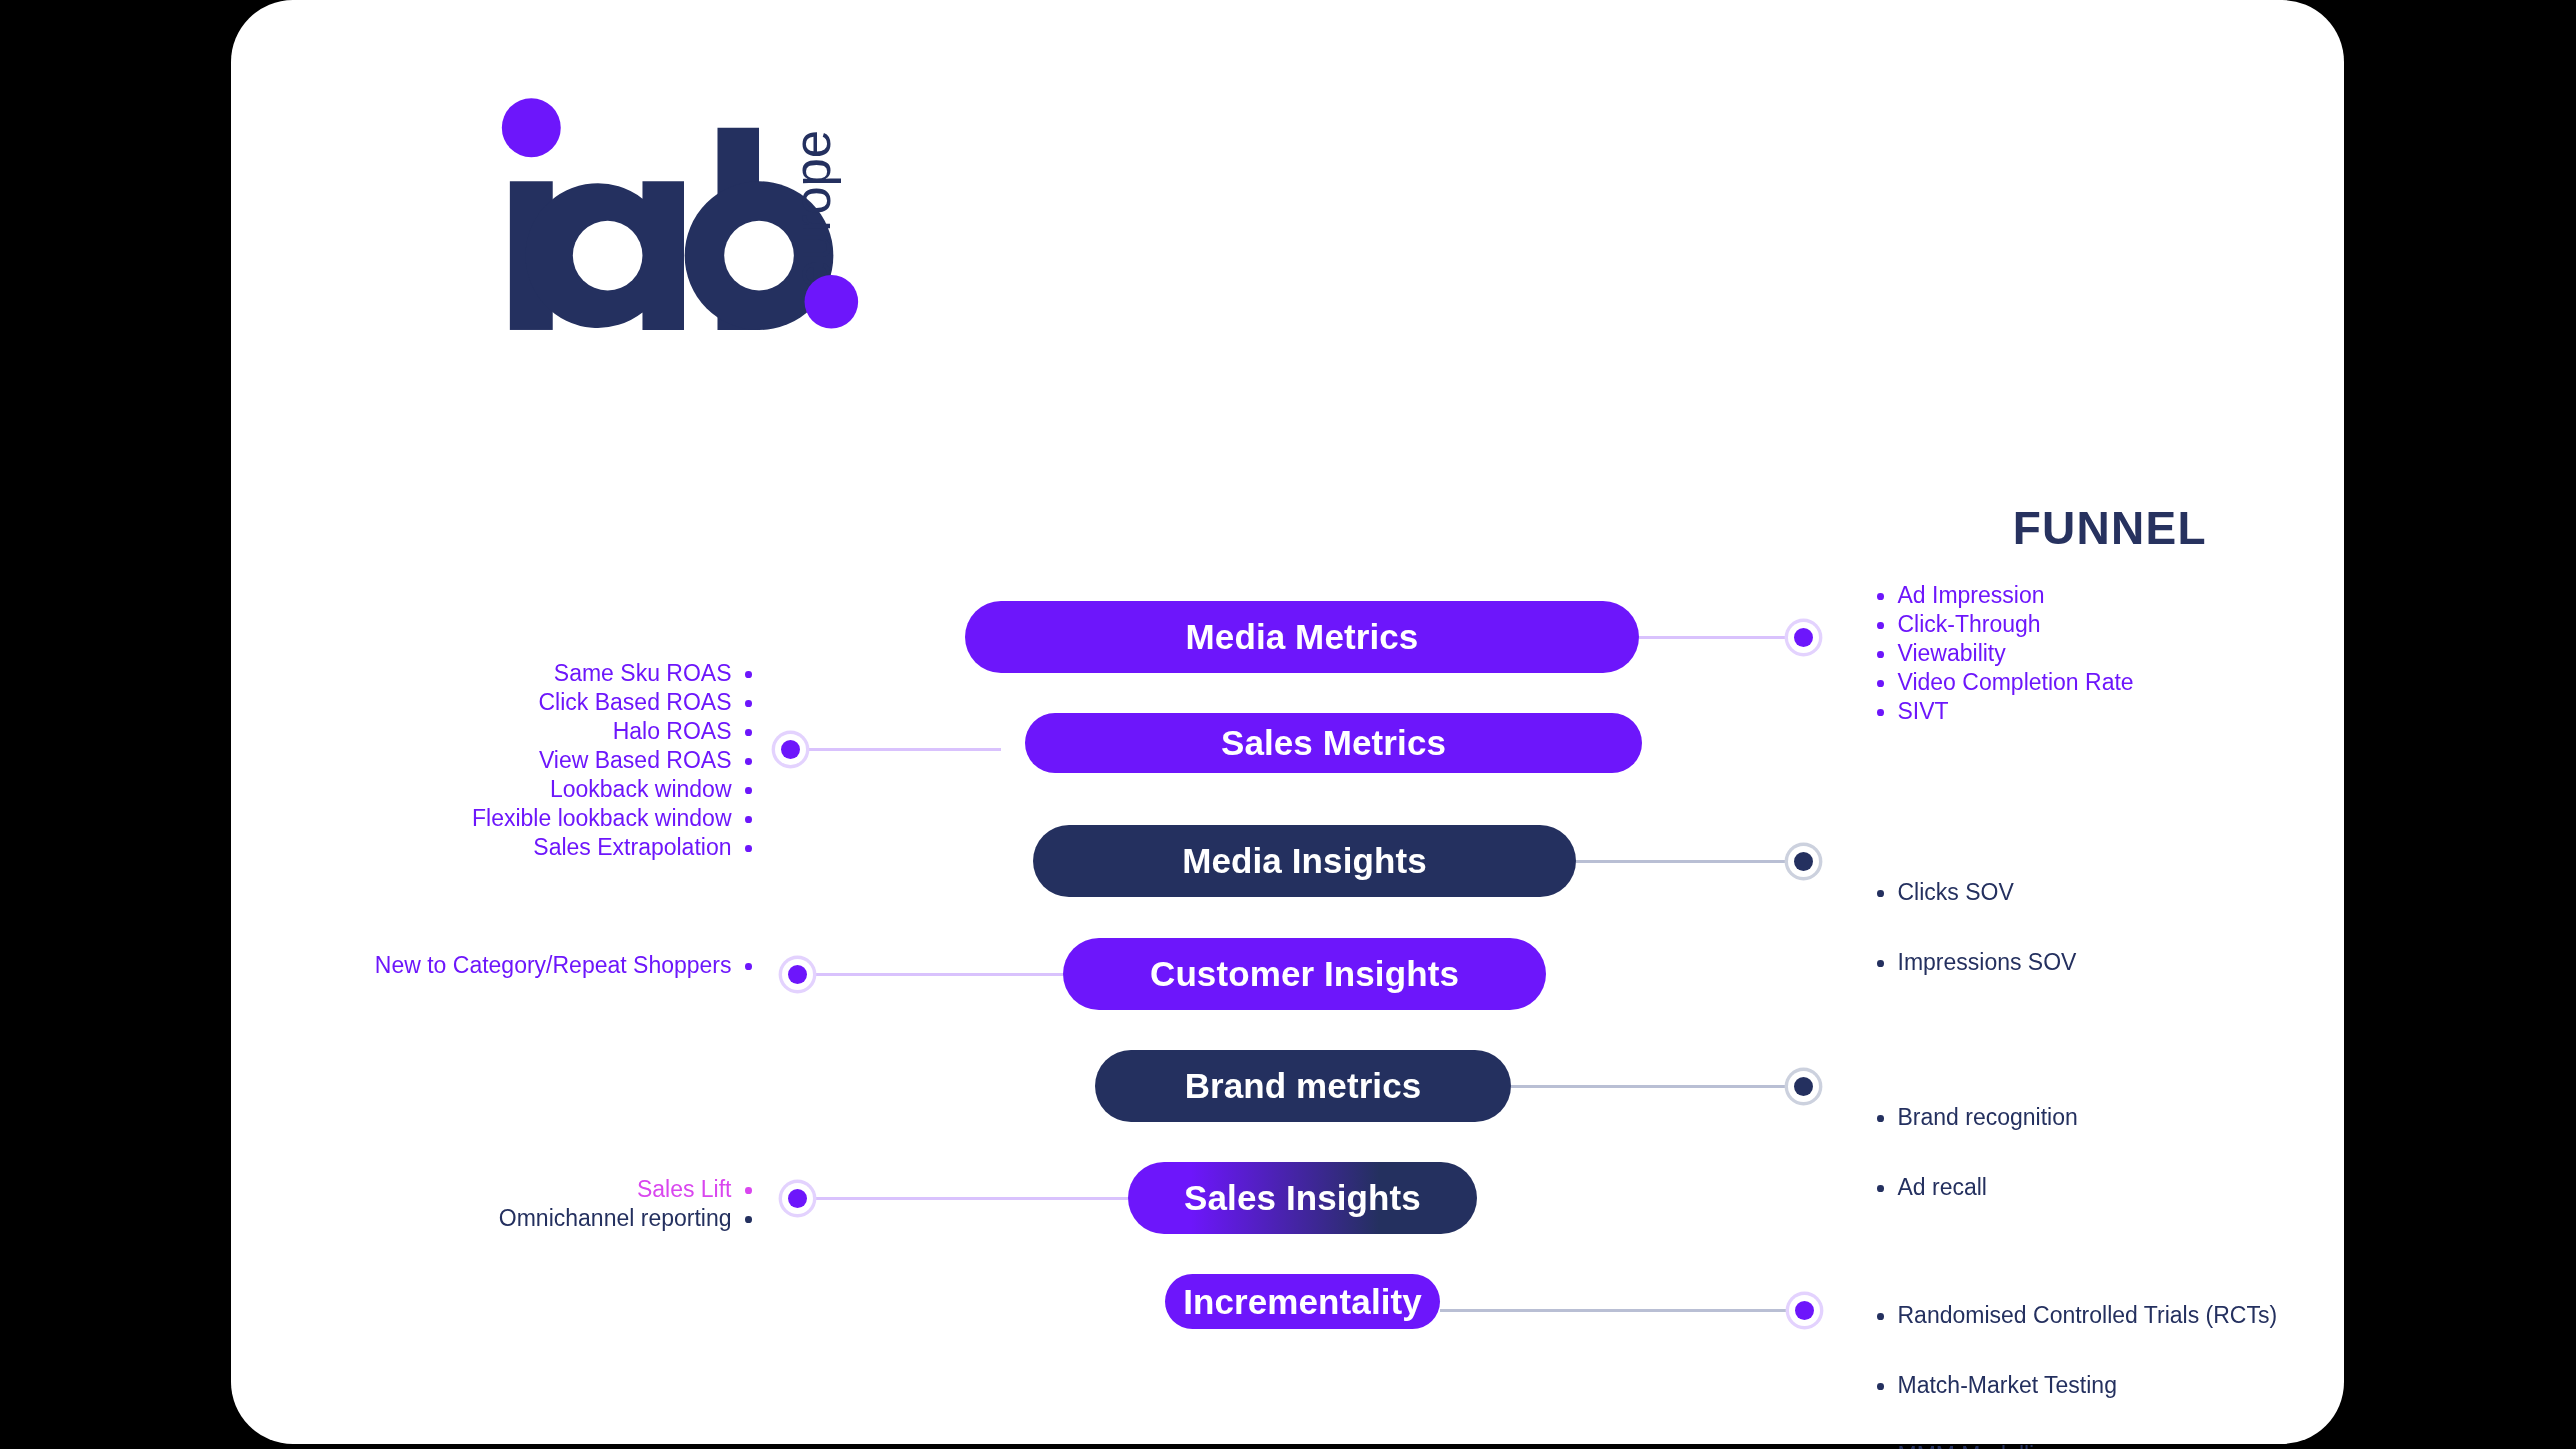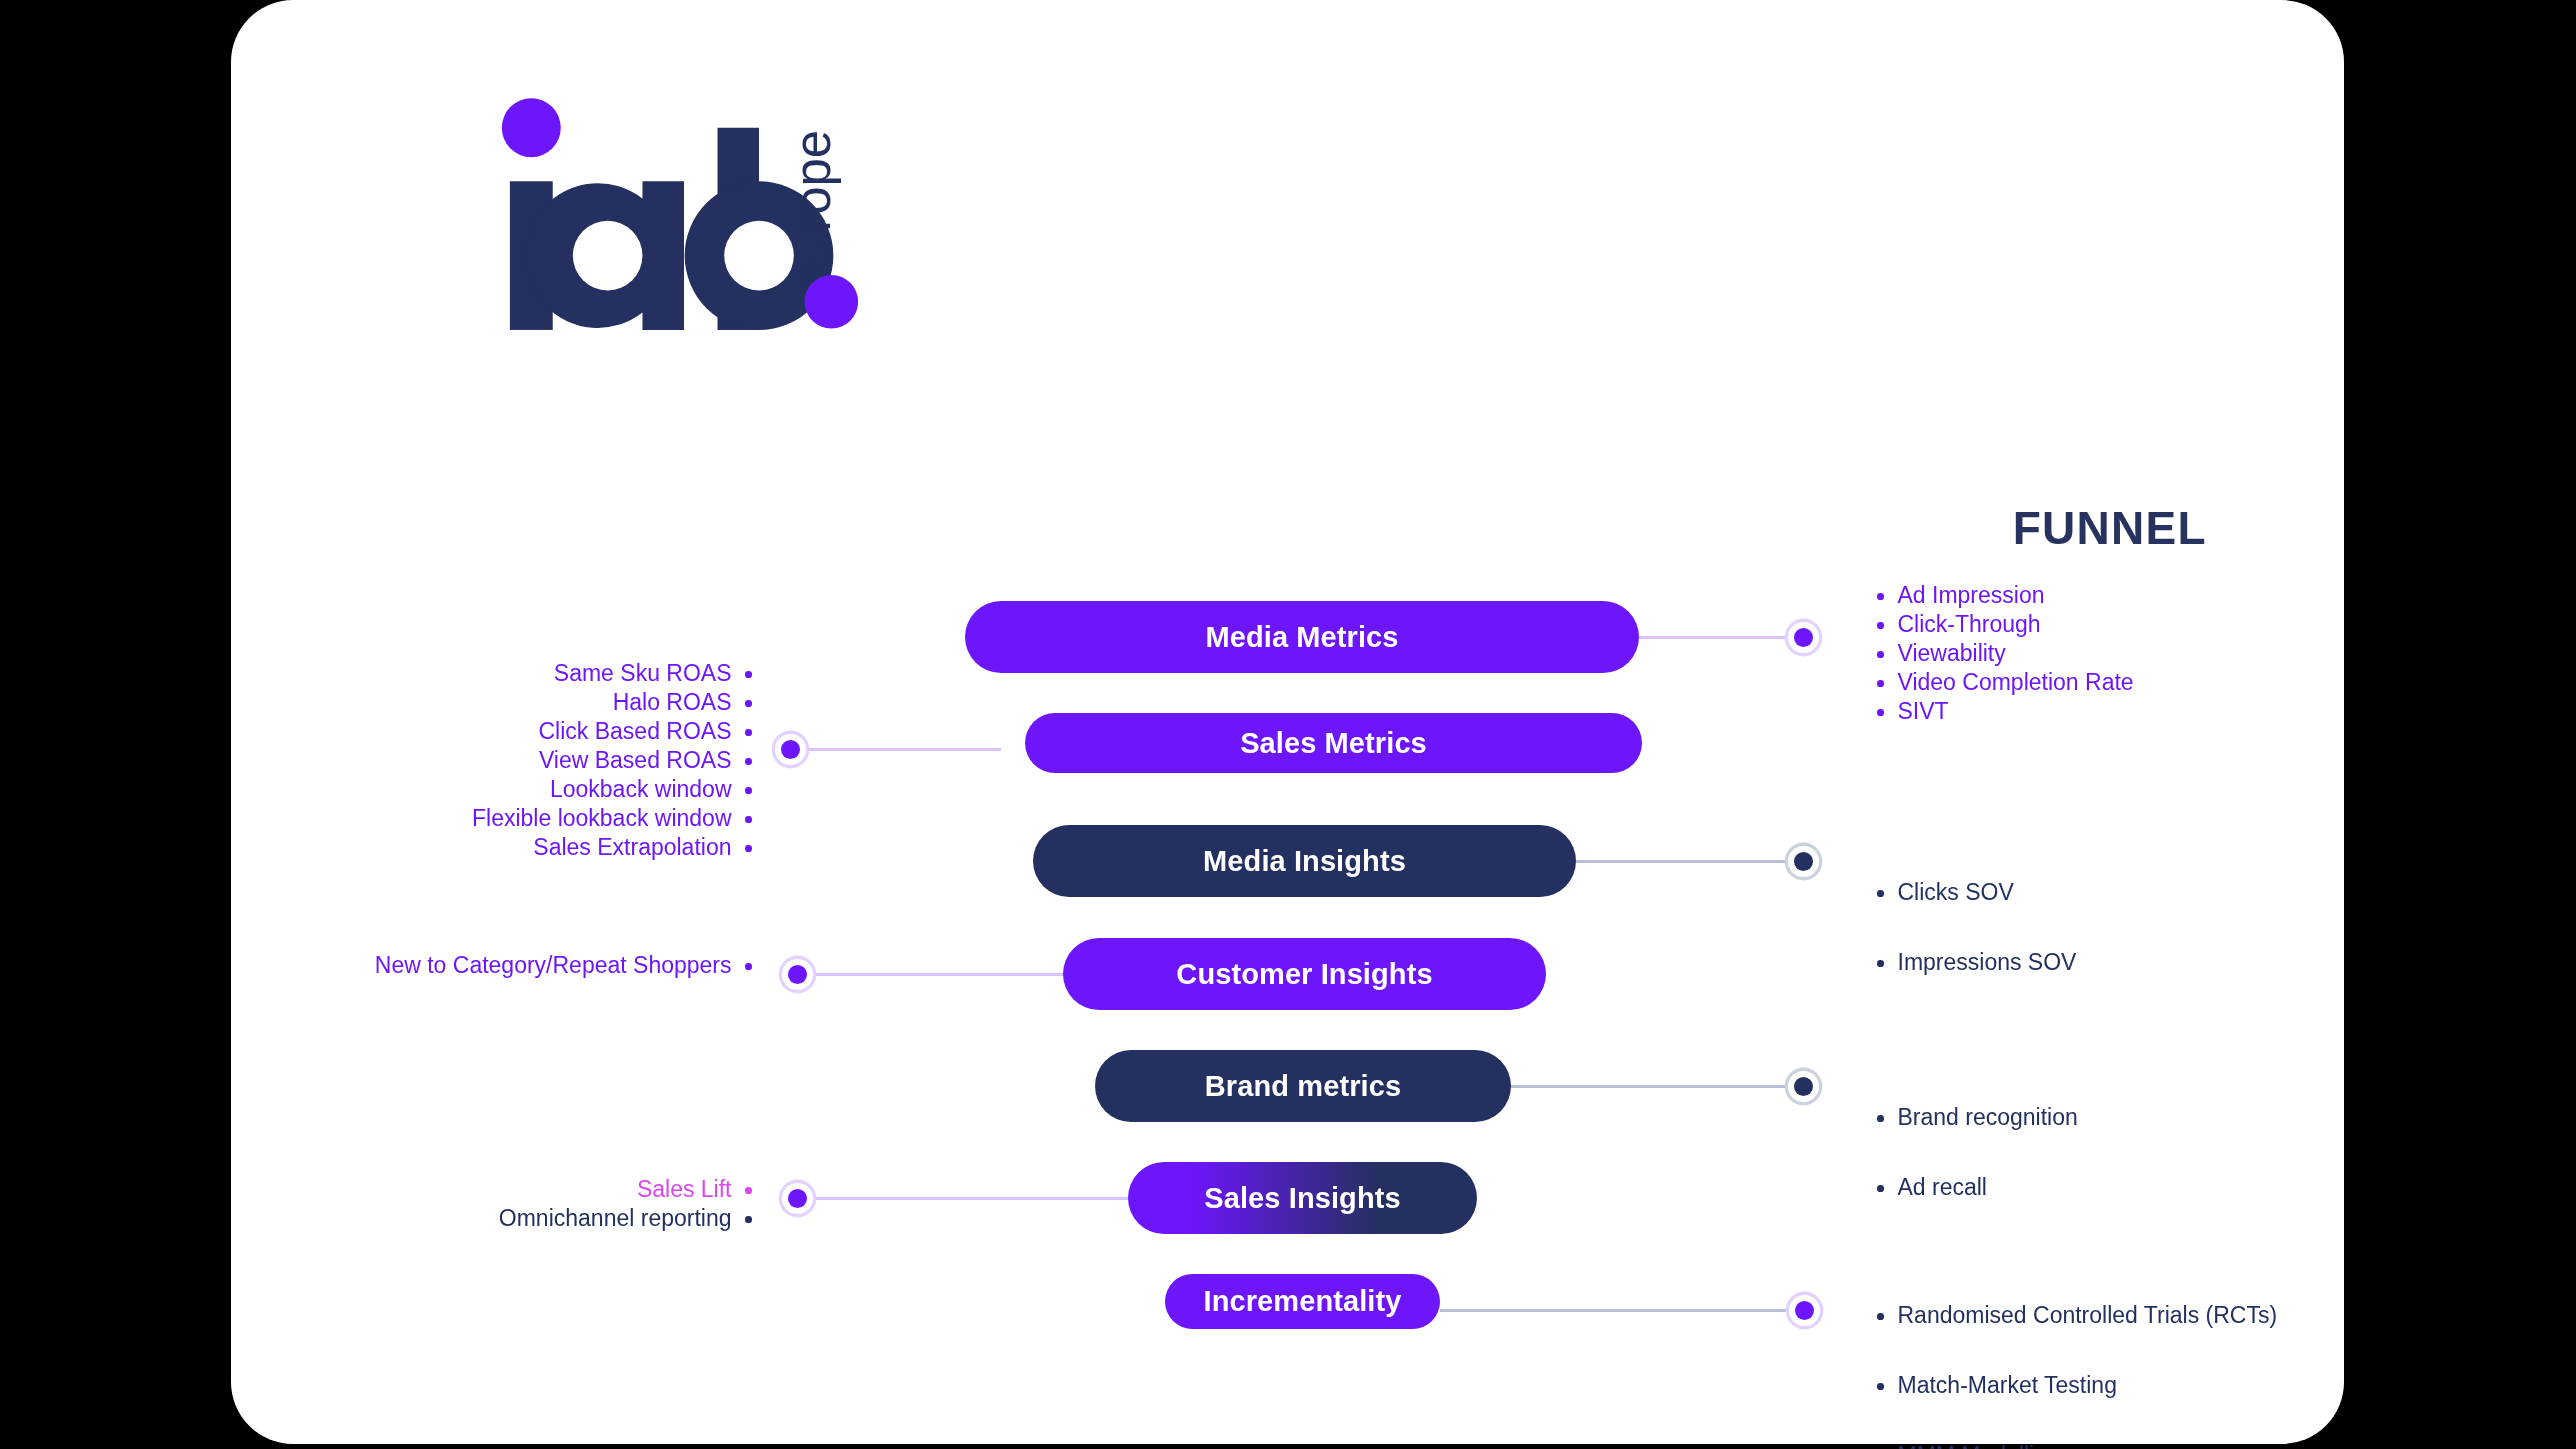--- a/index.html
+++ b/index.html
@@ -33,21 +33,21 @@
     margin-top:28px;
   }
   
   #funnel-title{ left:634px; width:1342px; }
 
   .bar{
     position:absolute;
     border-radius:670px;
     display:flex; align-items:center; justify-content:center;
     color:#ffffff;
-    font-size:29px; font-weight:bold;
+    font-size:35px; font-weight:bold;
     letter-spacing:0.1px;
     white-space:nowrap;
     z-index:4;
   }
   .bar.purple{ background:#6d16fb; }
   .bar.navy  { background:#24305f; }
   .bar.grad  { background:linear-gradient(90deg,#6d16fb 0%, #6d16fb 18%, #24305f 72%, #24305f 100%); }
 
   
   .conn-line{ position:absolute; height:2.7px; z-index:1; }
@@ -168,22 +168,22 @@
         <li>Ad Impression</li>
         <li>Click-Through</li>
         <li>Viewability</li>
         <li>Video Completion Rate</li>
         <li>SIVT</li>
       </ul>
     </div>
     <div class="ann left purple" style="top: 659px; left: 0px; width: 757px;">
       <ul>
         <li>Same Sku ROAS</li>
+        <li>Click Based ROAS</li>
         <li>Halo ROAS</li>
-        <li>Click Based ROAS</li>
         <li>View Based ROAS</li>
         <li>Lookback window</li>
         <li>Flexible lookback window</li>
         <li>Sales Extrapolation</li>
       </ul>
     </div>
     <div class="ann right navy" style="top: 837px; left: 1872px;">
       <ul>
         <li>Clicks SOV</li>
         <li>Impressions SOV</li>

